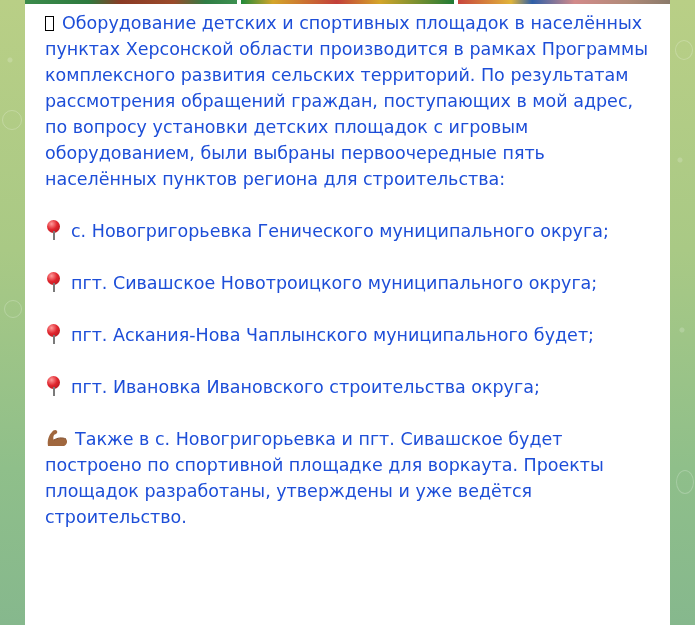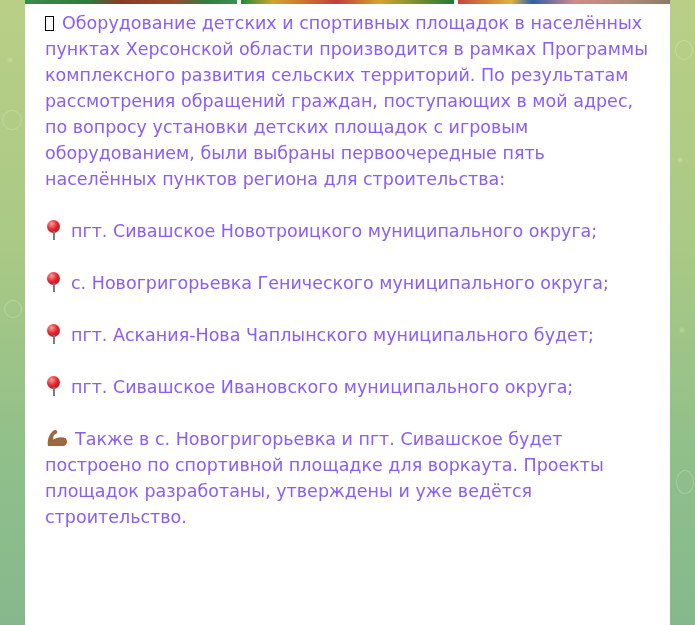--- a/index.html
+++ b/index.html
@@ -24,21 +24,21 @@
   }
   .media-strip {
     position: absolute; left: 0; top: 0; width: 645px; height: 4px; display: flex; gap: 4px;
   }
   .media { height: 4px; flex: 1; }
   .media.m1 { background: linear-gradient(90deg, #3b8b4b 0%, #2d7a3e 30%, #8a3a25 45%, #9a4a2a 70%, #2f7d45 85%, #3c9050 100%); }
   .media.m2 { background: linear-gradient(90deg, #1f8a3a 0%, #d4a52a 15%, #c23f3a 45%, #d4a52a 65%, #1f7a35 100%); }
   .media.m3 { background: linear-gradient(90deg, #c8453e 0%, #e0b43a 25%, #2e5fa8 35%, #d28a8a 55%, #b08a78 80%, #8a7a6a 100%); }
   .message {
     position: absolute; left: 20px; top: 10px; width: 615px;
-    font-size: 17.5px; line-height: 26px; color: #8b5cf6;
+    font-size: 17.5px; line-height: 26px; color: #1d4ed8;
   }
   .para { margin: 0 0 26px 0; white-space: normal; }
   .para:last-child { margin-bottom: 16px; }
   .pin {
     display: inline-block; position: relative; width: 18px; height: 20px; vertical-align: -3px; margin-right: 8px;
   }
   .pin .head {
     position: absolute; left: 2px; top: 0; width: 13px; height: 13px; border-radius: 50%;
     background: radial-gradient(circle at 35% 30%, #ff9a9a 0%, #e0262e 45%, #a5121a 100%);
   }
@@ -64,27 +64,27 @@
 <div class="bubble">
   <div class="media-strip">
     <div class="media m1"></div>
     <div class="media m2"></div>
     <div class="media m3"></div>
   </div>
 
   <div class="message">
     <p class="para"><span class="box-glyph"></span><span>Оборудование детских и спортивных площадок в населённых пунктах Херсонской области производится в рамках Программы комплексного развития сельских территорий. По результатам рассмотрения обращений граждан, поступающих в мой адрес, по вопросу установки детских площадок с игровым оборудованием, были выбраны первоочередные пять населённых пунктов региона для строительства:</span></p>
 
+    <p class="para"><span class="pin"><span class="head"></span><span class="needle"></span></span><span>с. Новогригорьевка Генического муниципального округа;</span></p>
+
     <p class="para"><span class="pin"><span class="head"></span><span class="needle"></span></span><span>пгт. Сивашское Новотроицкого муниципального округа;</span></p>
-
-    <p class="para"><span class="pin"><span class="head"></span><span class="needle"></span></span><span>с. Новогригорьевка Генического муниципального округа;</span></p>
 
     <p class="para"><span class="pin"><span class="head"></span><span class="needle"></span></span><span>пгт. Аскания-Нова Чаплынского муниципального будет;</span></p>
 
-    <p class="para"><span class="pin"><span class="head"></span><span class="needle"></span></span><span>пгт. Сивашское Ивановского муниципального округа;</span></p>
+    <p class="para"><span class="pin"><span class="head"></span><span class="needle"></span></span><span>пгт. Ивановка Ивановского строительства округа;</span></p>
 
 
     <p class="para"><svg class="flex-icon" viewBox="0 0 24 20">
           <path d="M3 18 C2 12 4 7 7 4 C8 2 11 1 12 3 C13 5 11 6 9 7 C8 9 8 11 9 12 C12 10 17 9 21 11 C23 13 22 17 19 18 Z" fill="#a0673e"></path>
           <path d="M9 12 C12 10 17 9 21 11" stroke="#7d4a28" stroke-width="1" fill="none"></path>
         </svg><span>Также в с. Новогригорьевка и пгт. Сивашское будет построено по спортивной площадке для воркаута. Проекты площадок разработаны, утверждены и уже ведётся строительство.</span></p>
   </div>
 </div>
 
 </body></html>

